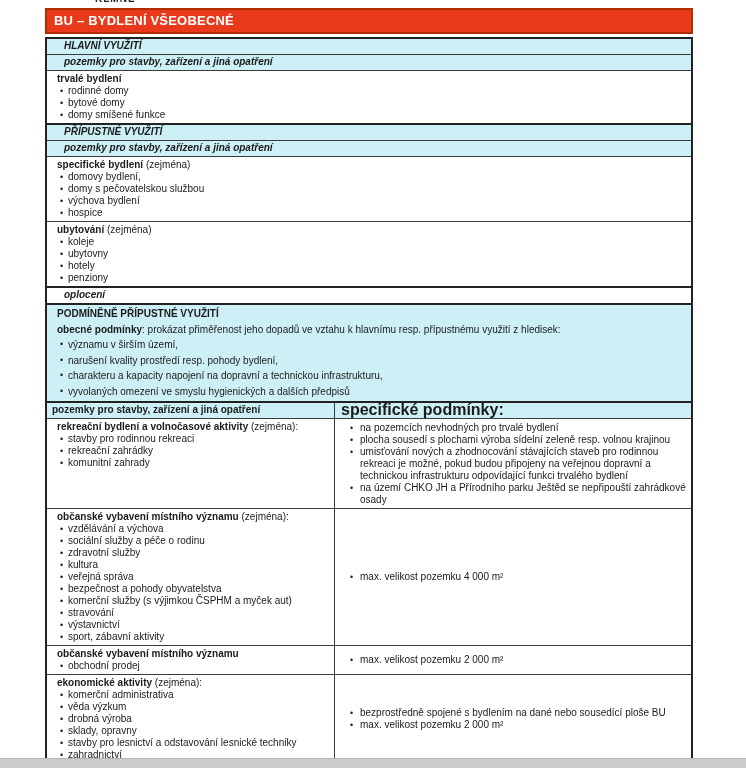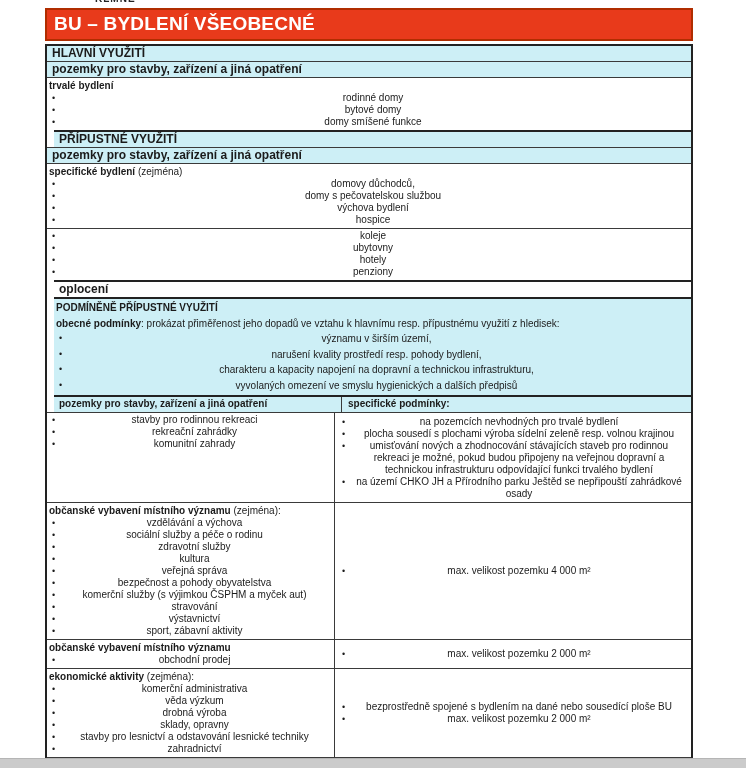--- a/index.html
+++ b/index.html
@@ -11,59 +11,59 @@
     -webkit-font-smoothing:antialiased;
   }
   .clipped-top{
     position:absolute;left:95px;top:-7px;height:11px;overflow:hidden;
     font-size:10px;font-weight:bold;color:#222;letter-spacing:1px;
   }
   .doc{position:absolute;left:45px;top:8px;width:648px;}
   .titlebar{
     background:var(--red);
     border:2px solid var(--redborder);
-    color:#fff;font-weight:bold;font-size:19px;
+    color:#fff;font-weight:bold;font-size:13px;
     padding:3px 7px 4px 7px;
     letter-spacing:.2px;
   }
   .tbl{
     margin-top:3px;
     border:2px solid #222;
     background:#fff;
   }
   .row{border-top:1px solid #3a3a3a;}
   .row:first-child{border-top:none;}
-  .row.thick-top{border-top:2px solid #222;margin-left:7px;}
+  .row.thick-top{border-top:2px solid #222;}
   .band{
-    padding:1px 5px 2px 5px;
-    font-size:12px;font-weight:bold;line-height:12px;
+    padding:1px 5px 2px 17px;
+    font-size:10px;font-weight:bold;line-height:12px;font-style:italic;
   }
   .cyan{background:var(--cyan);}
   .white{background:#fff;}
   .cell{
-    padding:1px 5px 2px 2px;
+    padding:1px 5px 2px 10px;
     font-size:10px;line-height:12px;
   }
   .cell .heading{line-height:13px;}
   .bold{font-weight:bold;}
   .bullet{display:flex;align-items:flex-start;}
   .bullet .dot{width:8px;flex:0 0 8px;text-align:left;padding-left:3px;font-size:9px;}
-  .bullet .btext{flex:1;text-align:center;}
+  .bullet .btext{flex:1;}
   .cond{line-height:15.5px;}
   .cond .cond-header{font-weight:bold;}
   .twocol{display:flex;align-items:stretch;}
   .twocol .colL{width:288px;flex:0 0 288px;border-right:1px solid #3a3a3a;box-sizing:border-box;}
   .twocol .colR{flex:1;box-sizing:border-box;}
   .colR.v-middle{display:flex;flex-direction:column;justify-content:center;}
   .colR.v-top{display:flex;flex-direction:column;justify-content:flex-start;padding-top:3px;}
   .colR .bullet .dot{flex:0 0 10px;padding-left:5px;}
   .twocol-header{display:flex;}
   .twocol-header .hL{width:288px;flex:0 0 288px;border-right:1px solid #3a3a3a;box-sizing:border-box;
     padding:1px 5px 2px 5px;font-size:10px;font-weight:bold;line-height:12px;}
-  .twocol-header .hR{flex:1;padding:1px 5px 2px 6px;font-size:10px;font-weight:bold;line-height:12px;}
+  .twocol-header .hR{flex:1;padding:1px 5px 2px 6px;font-size:16px;font-weight:bold;line-height:12px;}
   .bottom-strip{
     position:absolute;left:0;bottom:0;width:746px;height:9px;
     background:#cbcbcb;border-top:1px solid #b5b5b5;
   }
 </style>
 </head>
 <body>
 
 <div class="clipped-top">KLMNE</div>
 
@@ -88,36 +88,37 @@
           <span class="dot">•</span>
           <span class="btext">domy smíšené funkce</span>
         </div>
       </div>
       <div class="row band cyan thick-top"><span class="bold">PŘÍPUSTNÉ VYUŽITÍ</span></div>
       <div class="row band cyan"><span class="bold">pozemky pro stavby, zařízení a jiná opatření</span></div>
       <div class="row cell white">
         <div class="heading"><span class="bold">specifické bydlení</span><span> (zejména)</span></div>
         <div class="bullet">
           <span class="dot">•</span>
-          <span class="btext">domovy důchodců,</span>
+          <span class="btext">domovy bydlení,</span>
         </div>
         <div class="bullet">
           <span class="dot">•</span>
           <span class="btext">domy s pečovatelskou službou</span>
         </div>
         <div class="bullet">
           <span class="dot">•</span>
           <span class="btext">výchova bydlení</span>
         </div>
         <div class="bullet">
           <span class="dot">•</span>
           <span class="btext">hospice</span>
         </div>
       </div>
       <div class="row cell white">
+        <div class="heading"><span class="bold">ubytování</span><span> (zejména)</span></div>
         <div class="bullet">
           <span class="dot">•</span>
           <span class="btext">koleje</span>
         </div>
         <div class="bullet">
           <span class="dot">•</span>
           <span class="btext">ubytovny</span>
         </div>
         <div class="bullet">
           <span class="dot">•</span>
@@ -148,20 +149,21 @@
           <span class="dot">•</span>
           <span class="btext">vyvolaných omezení ve smyslu hygienických a dalších předpisů</span>
         </div>
       </div>
       <div class="row twocol-header cyan thick-top">
         <div class="hL">pozemky pro stavby, zařízení a jiná opatření</div>
         <div class="hR">specifické podmínky:</div>
       </div>
       <div class="row twocol white">
         <div class="colL cell">
+          <div class="heading"><span class="bold">rekreační bydlení a volnočasové aktivity</span><span> (zejména):</span></div>
           <div class="bullet">
             <span class="dot">•</span>
             <span class="btext">stavby pro rodinnou rekreaci</span>
           </div>
           <div class="bullet">
             <span class="dot">•</span>
             <span class="btext">rekreační zahrádky</span>
           </div>
           <div class="bullet">
             <span class="dot">•</span>

